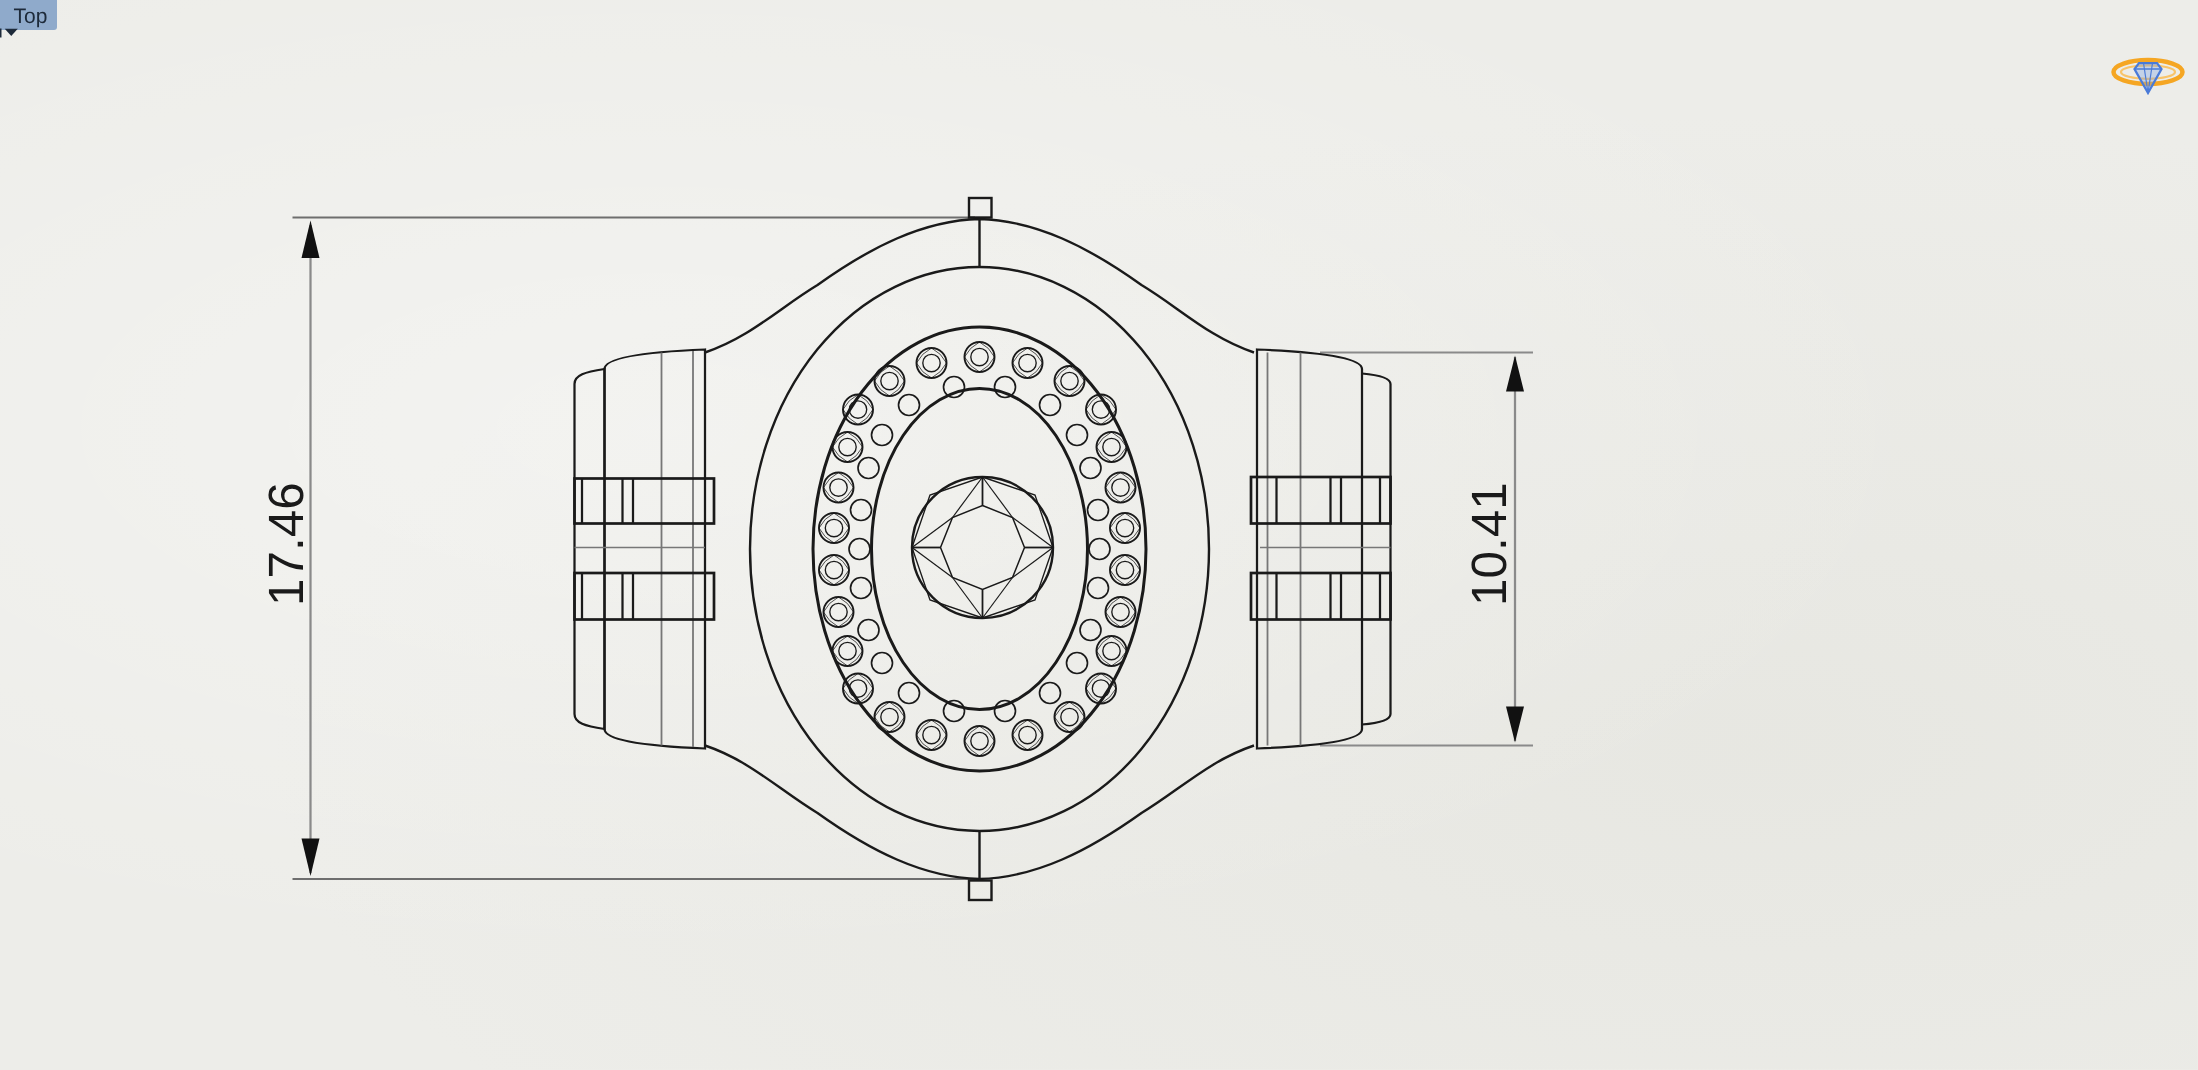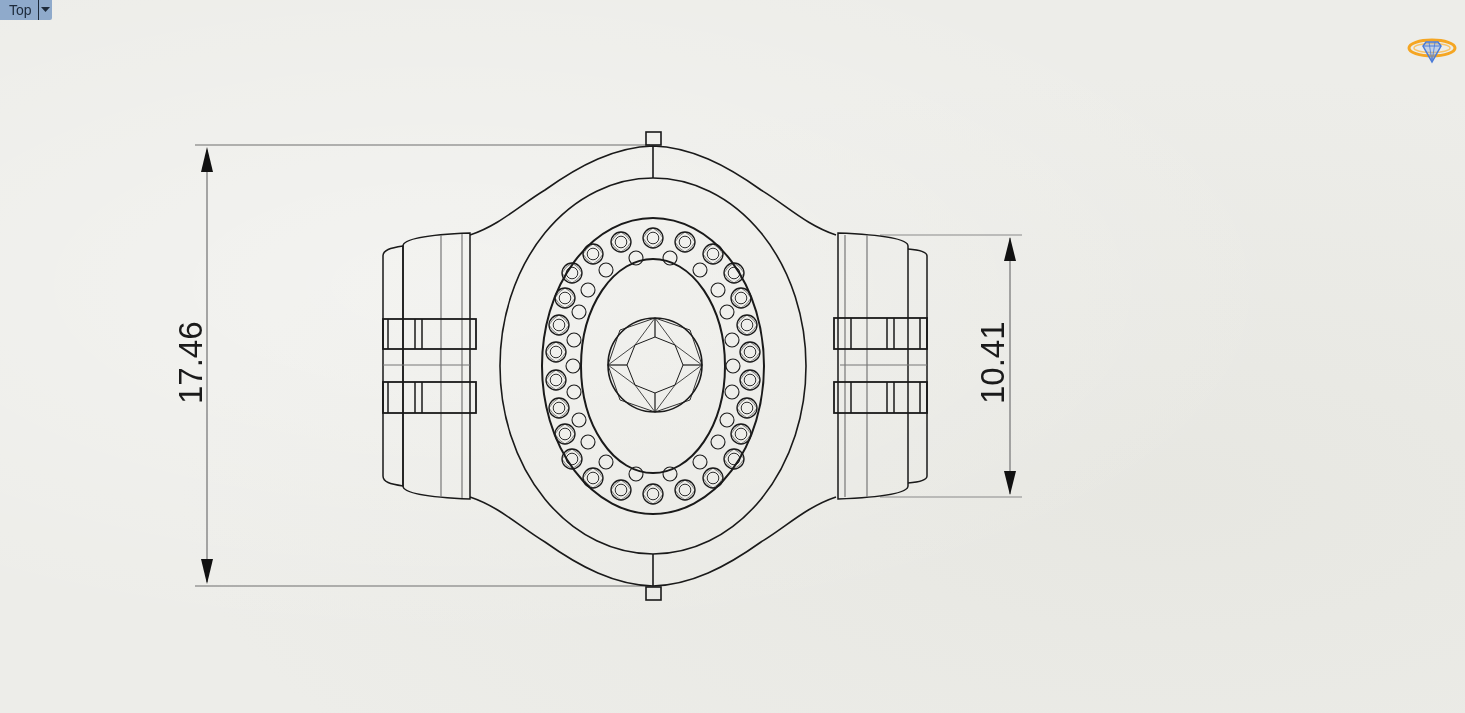--- a/index.html
+++ b/index.html
@@ -22,20 +22,21 @@
         #edede9;
     }
     .viewport-tab {
       position: absolute;
       left: 0; top: 0;
       height: 20px;
       display: flex;
       align-items: stretch;
       background: #8faacb;
       border-bottom-right-radius: 2px;
+      flex-direction: column;
     }
     .viewport-tab-label {
       font-size: 14px;
       color: #1d2a3a;
       padding: 1px 6px 0 9px;
       line-height: 18px;
     }
     .viewport-tab-menu {
       width: 13px;
       border-left: 1px solid #1d2a3a;

